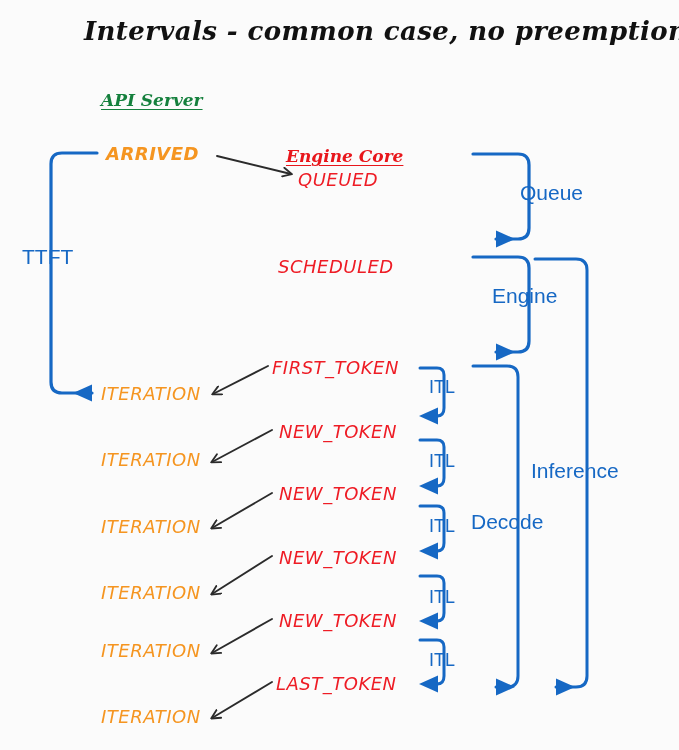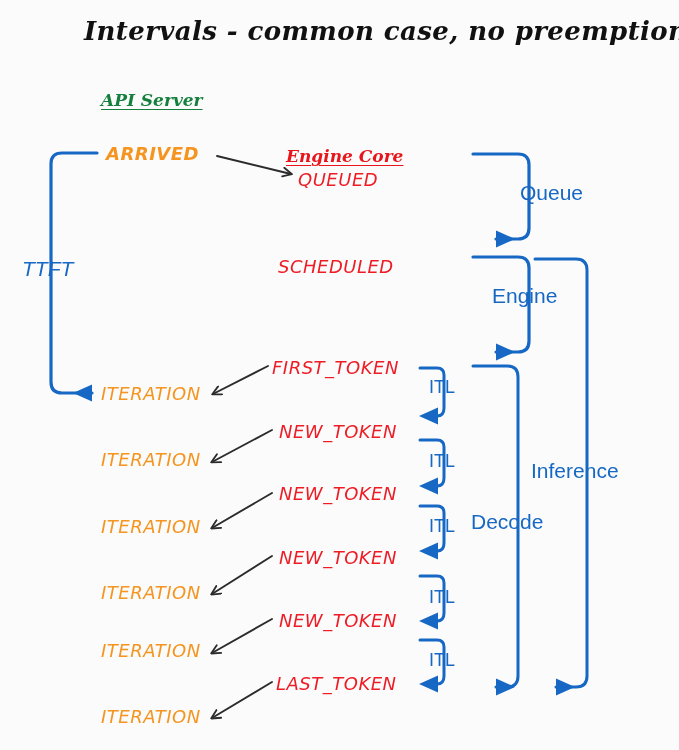--- a/index.html
+++ b/index.html
@@ -151,21 +151,21 @@
 
   <div class="lbl state-engine" style="left:298px; top:160px;margin-top:11px;">QUEUED</div>
   <div class="lbl state-engine" style="left:278px; top:258px;">SCHEDULED</div>
   <div class="lbl state-engine" style="left:272px; top:359px;">FIRST_TOKEN</div>
   <div class="lbl state-engine" style="left:279px; top:423px;">NEW_TOKEN</div>
   <div class="lbl state-engine" style="left:279px; top:485px;">NEW_TOKEN</div>
   <div class="lbl state-engine" style="left:279px; top:549px;">NEW_TOKEN</div>
   <div class="lbl state-engine" style="left:279px; top:612px;">NEW_TOKEN</div>
   <div class="lbl state-engine" style="left:276px; top:675px;">LAST_TOKEN</div>
 
-  <div class="lbl blue-lbl" style="left:22px; top:258px;font-style:italic;">TTFT</div>
+  <div class="lbl blue-lbl" style="left:22px; top:246px;">TTFT</div>
   <div class="lbl blue-lbl" style="left:486px; top:182px;margin-left:34px;">Queue</div>
   <div class="lbl blue-lbl" style="left:492px; top:285px;">Engine</div>
   <div class="lbl blue-lbl" style="left:531px; top:460px;">Inference</div>
   <div class="lbl blue-lbl" style="left:471px; top:511px;">Decode</div>
 
   <div class="lbl blue-lbl small" style="left:429px; top:378px;">ITL</div>
   <div class="lbl blue-lbl small" style="left:429px; top:452px;">ITL</div>
   <div class="lbl blue-lbl small" style="left:429px; top:517px;">ITL</div>
   <div class="lbl blue-lbl small" style="left:429px; top:588px;">ITL</div>
   <div class="lbl blue-lbl small" style="left:429px; top:651px;">ITL</div>

